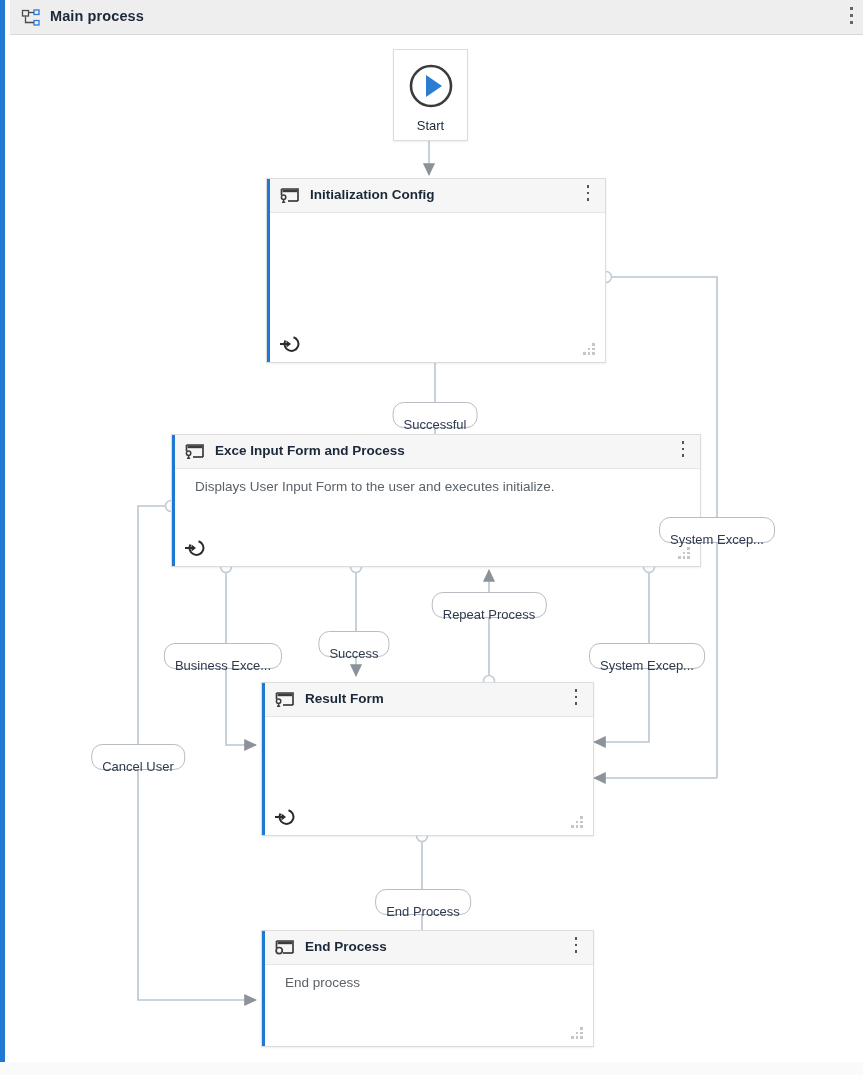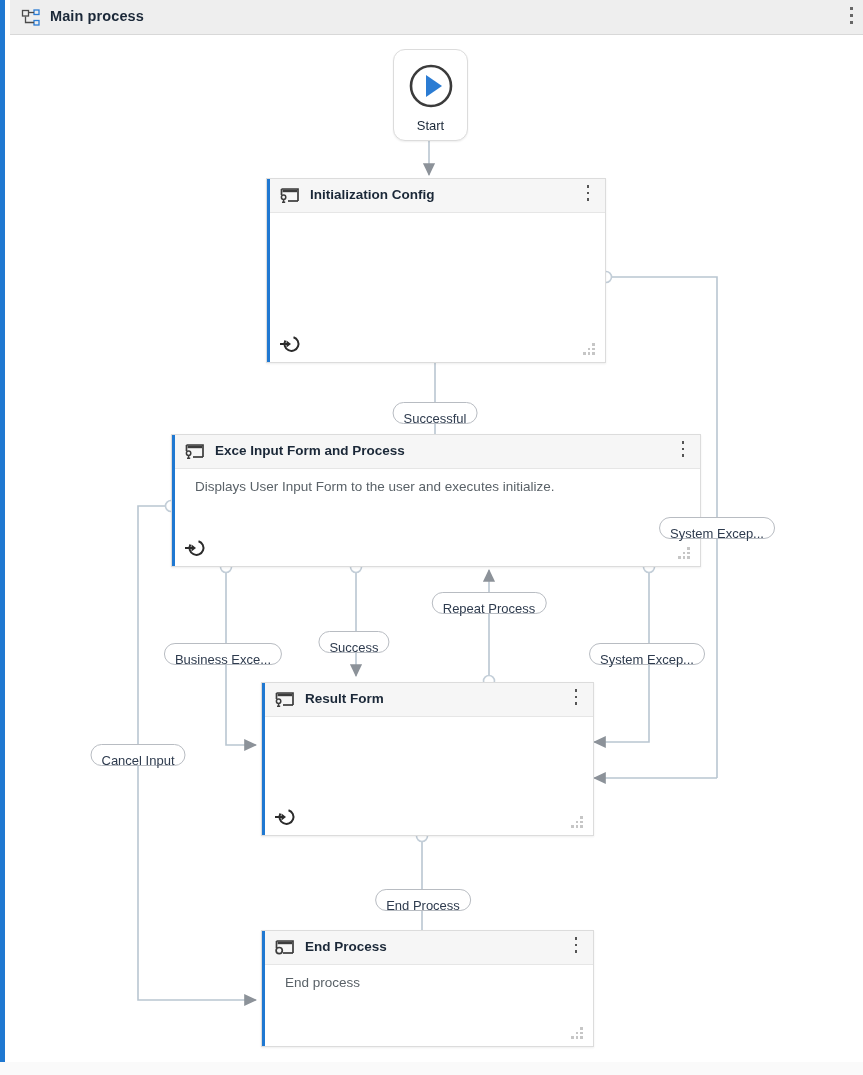--- a/index.html
+++ b/index.html
@@ -31,29 +31,29 @@
   .node .nico{position:absolute;left:12px;top:8px;width:22px;height:18px;}
   .node .nmenu{position:absolute;right:11px;top:6px;width:12px;height:22px;cursor:pointer;}
   .node .nmenu i{display:block;width:2.5px;height:2.5px;background:#555;margin:0 auto 4px;}
   .node .nbody{position:absolute;left:23px;top:42px;right:14px;font-size:13.5px;color:#5a6268;
         line-height:20px;white-space:pre-line;}
   .node .entry{position:absolute;left:12px;bottom:8px;width:22px;height:20px;}
   .node .grip{position:absolute;right:8px;bottom:7px;width:14px;height:12px;}
   .node .grip i{position:absolute;width:2.5px;height:2.5px;background:#c6c6c6;}
 
   
-  .startnode{position:absolute;background:#fff;border:1px solid #dcdcdc;border-radius:12px;
+  .startnode{position:absolute;background:#fff;border:1px solid #dcdcdc;border-radius:0;
              box-shadow:0 1px 2px rgba(0,0,0,.07);}
   .startnode .slabel{position:absolute;left:0;right:0;bottom:7px;text-align:center;
              font-size:13px;color:#1b2838;}
 
   
   .pill{position:absolute;height:22px;background:#ffffff;border:1px solid #b8bcc2;
         border-radius:11px;font-size:13px;color:#2e3b4e;line-height:20px;
-        padding:6px 10px;white-space:nowrap;box-sizing:border-box;}
+        padding:12px 10px;white-space:nowrap;box-sizing:border-box;}
   .pill.ctr{transform:translateX(-50%);}
 </style>
 </head>
 <body>
 
 <div id="app">
 
   <div class="panel">
 
     <div class="panel-header">
@@ -266,19 +266,19 @@
       <span class="pill ctr" style="left:213px;top:607px;">Business Exce...</span>
 
       <span class="pill ctr" style="left:344px;top:595px;">Success</span>
 
       <span class="pill ctr" style="left:479px;top:556px;">Repeat Process</span>
 
       <span class="pill ctr" style="left:707px;top:481px;">System Excep...</span>
 
       <span class="pill ctr" style="left:637px;top:607px;">System Excep...</span>
 
-      <span class="pill ctr" style="left:128px;top:708px;">Cancel Input</span>
+      <span class="pill ctr" style="left:128px;top:708px;">Cancel User</span>
 
       <span class="pill ctr" style="left:413px;top:853px;">End Process</span>
 
     </div>
   </div>
 </div>
 
 </body></html>

